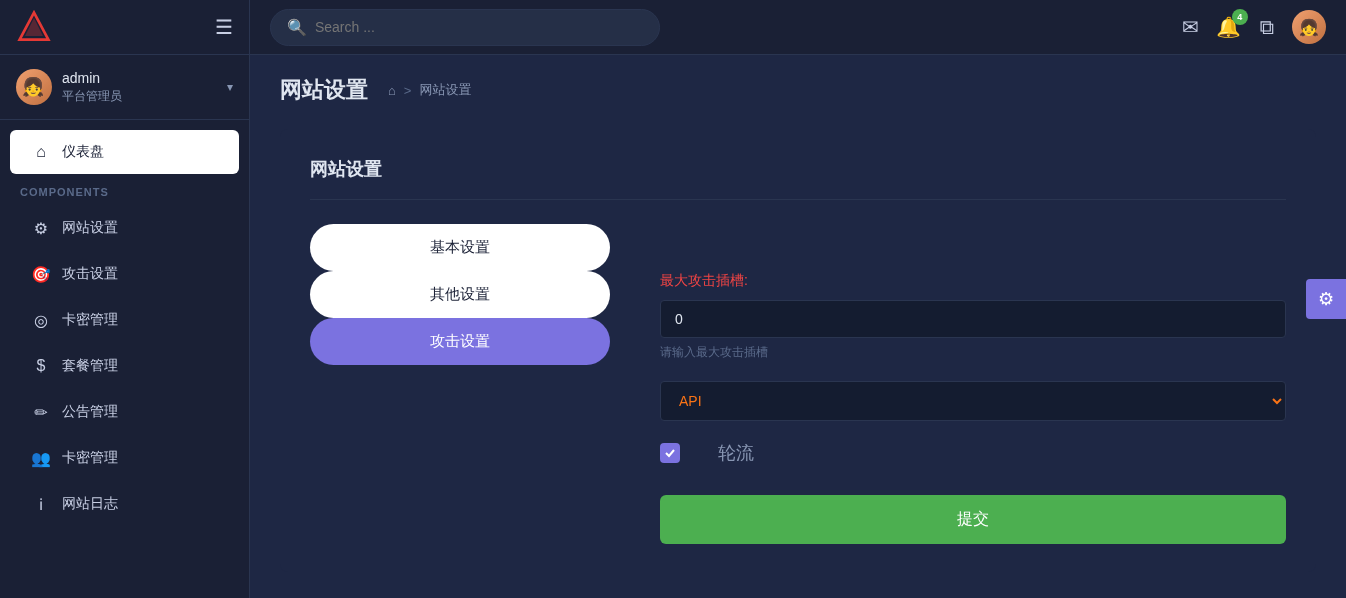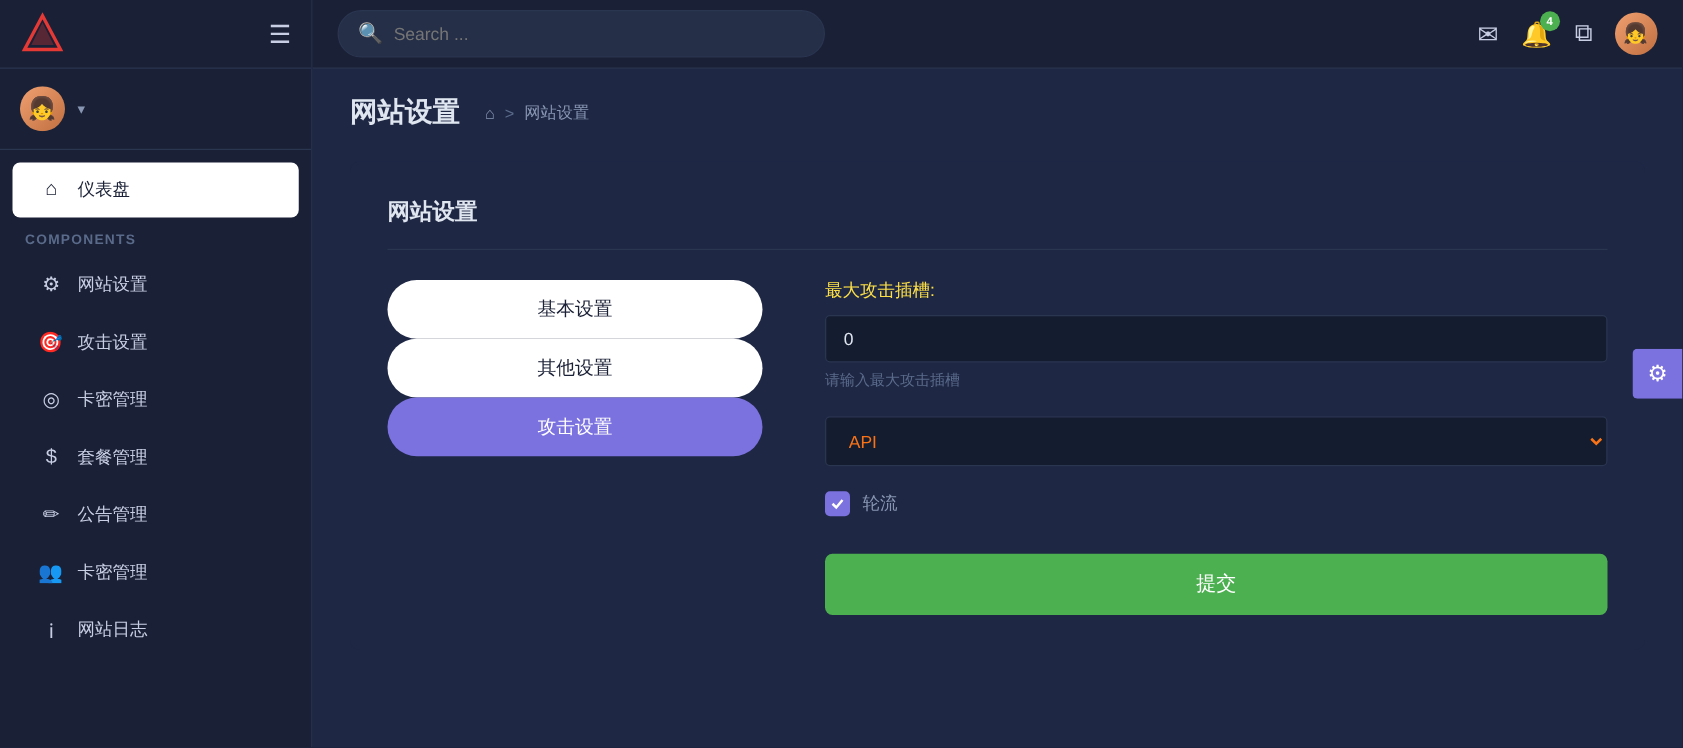--- a/index.html
+++ b/index.html
@@ -331,23 +331,24 @@
     .settings-form {
       flex: 1;
     }
 
     .form-group {
       margin-bottom: 20px;
     }
 
     .form-label {
       font-size: 14px;
-      color: #fde047;
+      color: #ef4444;
       margin-bottom: 10px;
       display: block;
+      margin-top: 48px;
     }
 
     .form-input {
       width: 100%;
       background: #141c30;
       border: 1px solid #2a3550;
       border-radius: 4px;
       padding: 10px 14px;
       color: #e0e6f0;
       font-size: 14px;
@@ -396,22 +397,23 @@
       cursor: pointer;
       flex-shrink: 0;
     }
 
     .checkbox-custom svg {
       width: 12px;
       height: 12px;
     }
 
     .checkbox-label {
-      font-size: 14px;
-      color: #8896b3;
+      font-size: 18px;
+      color: #8896b3;
+      margin-left: 28px;
     }
 
     .submit-btn {
       width: 100%;
       padding: 14px;
       background: #4caf50;
       color: white;
       border: none;
       border-radius: 6px;
       font-size: 16px;
@@ -456,20 +458,24 @@
         <polygon points="20,4 36,34 4,34" fill="none" stroke="#e53935" stroke-width="3"></polygon>
         <polygon points="20,10 30,30 10,30" fill="#e53935" opacity="0.3"></polygon>
       </svg>
     </div>
     <div class="hamburger-icon">☰</div>
   </div>
 
   <div class="user-section">
     <div class="avatar">
       <div class="avatar-img">👧</div>
+    </div>
+    <div class="user-info">
+      <div class="user-name">admin</div>
+      <div class="user-role">平台管理员</div>
     </div>
     <div class="chevron-down">▾</div>
   </div>
 
   <div class="sidebar-nav">
 
     <div class="nav-item active">
       <span class="nav-icon">⌂</span>
       <span>仪表盘</span>
     </div>

